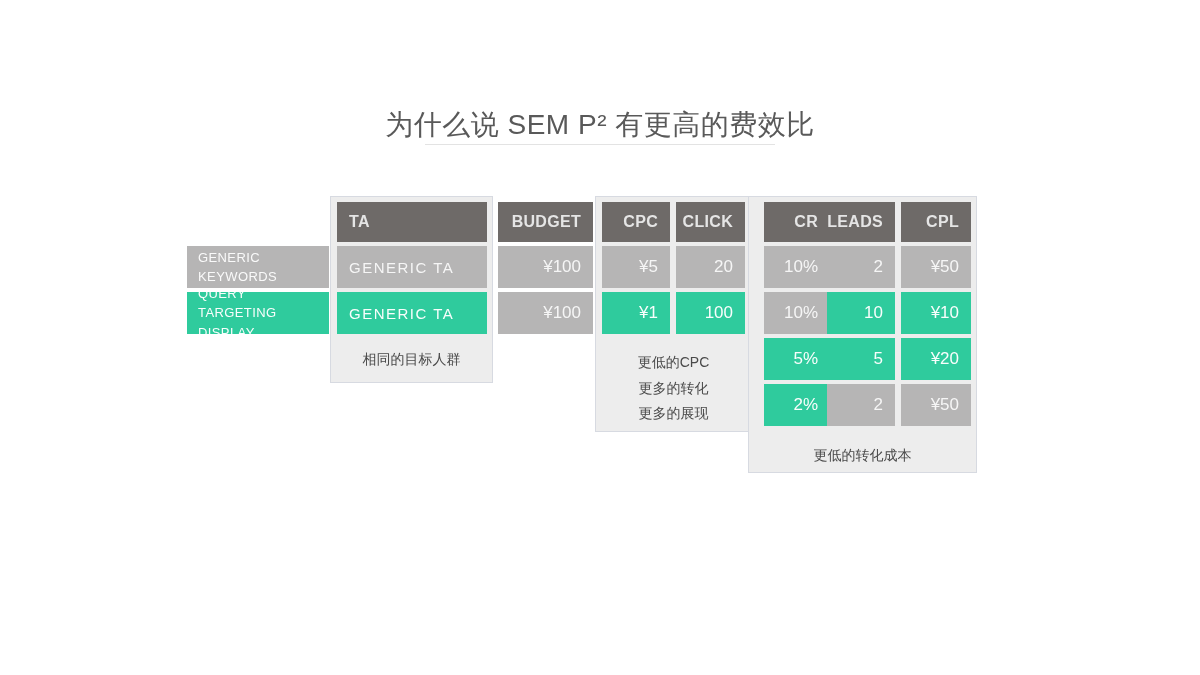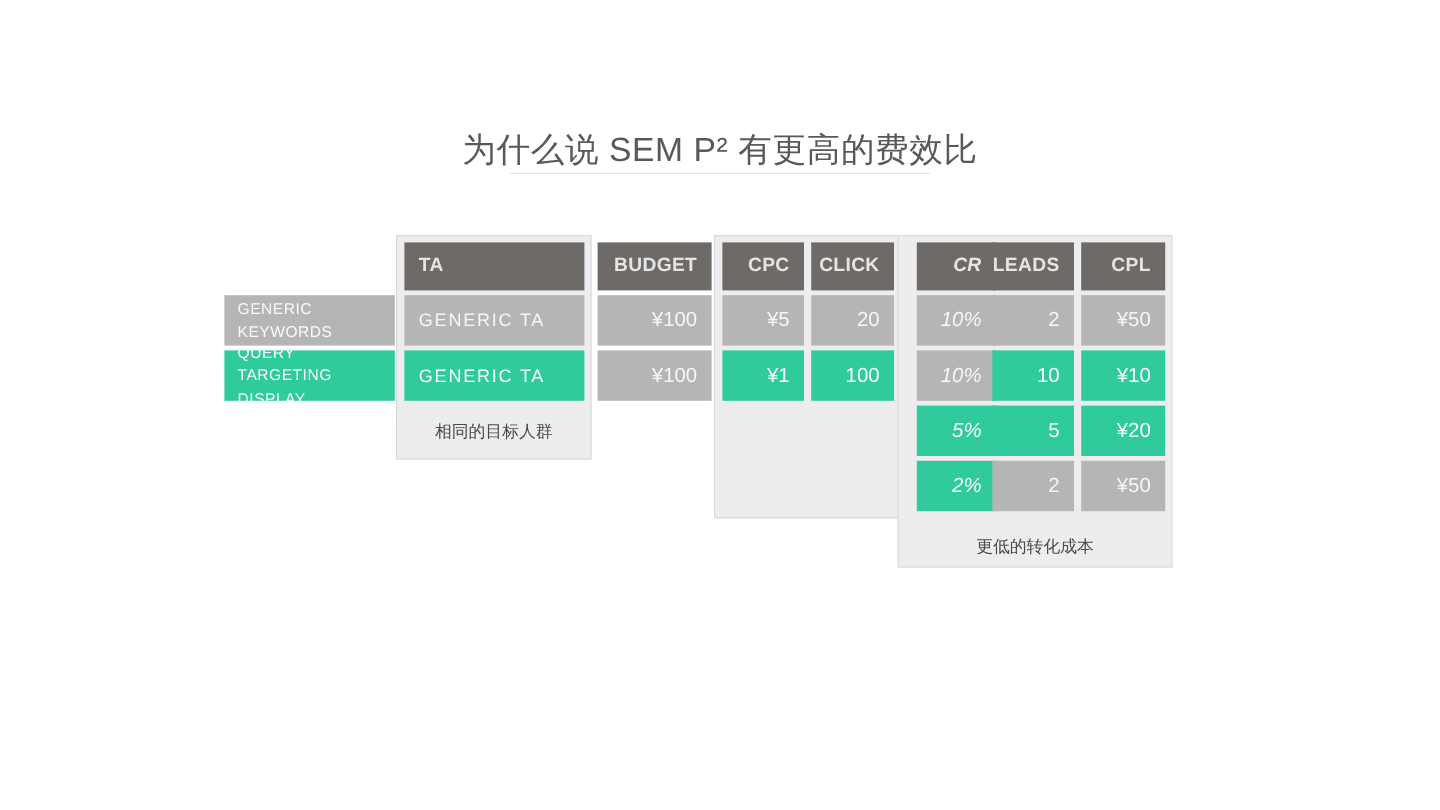--- a/index.html
+++ b/index.html
@@ -34,21 +34,21 @@
   .cell.green{background:var(--green);color:rgba(255,255,255,0.97);}
   .cell.align-left{justify-content:flex-start;}
   .cell.ta-val{font-size:15px;letter-spacing:1.5px;}
 
   
   .c-label{left:187px;width:142px;}
   .c-ta{left:337px;width:150px;}
   .c-budget{left:498px;width:95px;}
   .c-cpc{left:602px;width:68px;}
   .c-click{left:676px;width:69px;padding-left:32px;}
-  .c-cr{left:764px;width:66px;font-style:italic;}
+  .c-cr{left:764px;width:66px;}
   .c-leads{left:827px;width:68px;}
   .c-cpl{left:901px;width:70px;}
 
   
   .r-head{top:202px;height:40px;}
   .r-1{top:246px;height:42px;}
   .r-2{top:292px;height:42px;}
   .r-3{top:338px;height:42px;}
   .r-4{top:384px;height:42px;}
 
@@ -102,15 +102,20 @@
 
   <div class="cell green c-cr r-3">5%</div>
   <div class="cell green c-leads r-3">5</div>
   <div class="cell green c-cpl r-3">¥20</div>
 
   <div class="cell green c-cr r-4">2%</div>
   <div class="cell gray c-leads r-4">2</div>
   <div class="cell gray c-cpl r-4">¥50</div>
 
   <div class="note note-ta">相同的目标人群</div>
+  <div class="note note-cpc">
+    <div>更低的CPC</div>
+    <div>更多的转化</div>
+    <div>更多的展现</div>
+  </div>
   <div class="note note-cpl">更低的转化成本</div>
 
 </div>
 
 </body></html>

